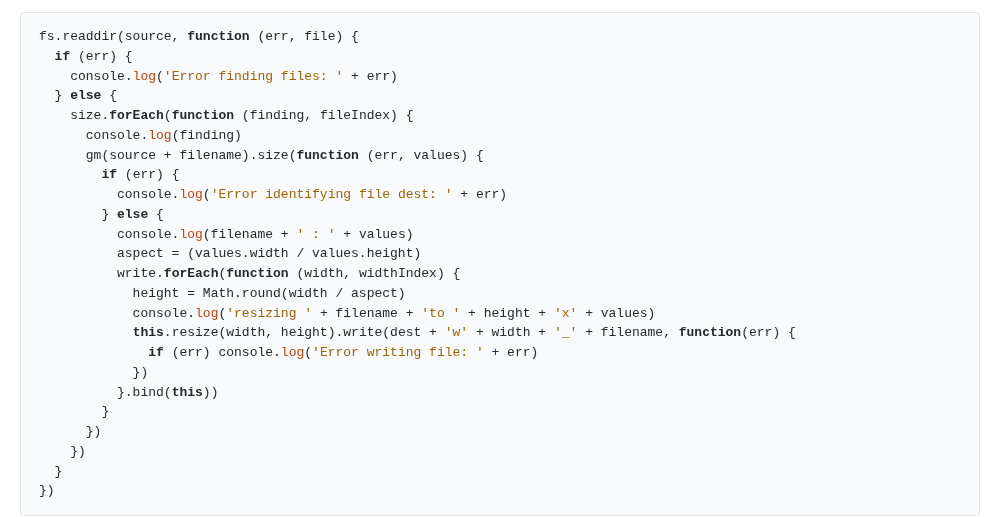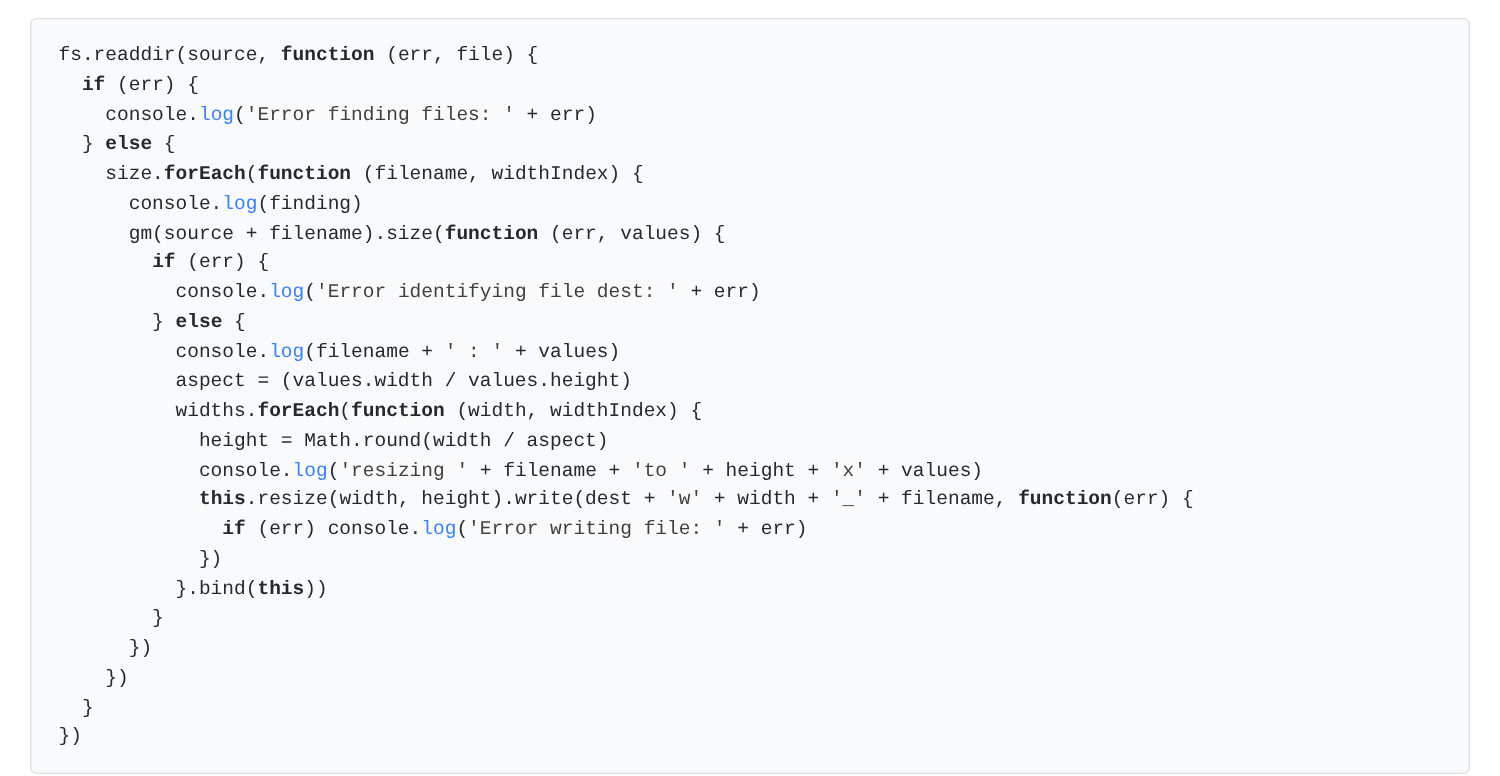--- a/index.html
+++ b/index.html
@@ -18,40 +18,40 @@
       overflow: auto;
     }
     pre {
       font-family: inherit;
       font-size: 13px;
       line-height: 1.52;
       white-space: pre;
       color: #24292e;
     }
     .kw { font-weight: 700; color: #24292e; text-align: right; }
-    .fn { color: #3b82f6; }
-    .str { color: #404040; }
+    .fn { color: #c2410c; }
+    .str { color: #a16207; }
   </style>
 </head>
 <body>
 
 <div class="code-block">
   <pre id="code-pre"><span><span>fs.readdir(source, </span><span class="kw">function</span><span> (err, file) {</span></span>
 <span><span>  </span><span class="kw">if</span><span> (err) {</span></span>
 <span><span>    console.</span><span class="fn">log</span><span>(</span><span class="str">'Error finding files: '</span><span> + err)</span></span>
 <span><span>  } </span><span class="kw">else</span><span> {</span></span>
-<span><span>    size.</span><span class="kw">forEach</span><span>(</span><span class="kw">function</span><span> (filename, widthIndex) {</span></span>
+<span><span>    size.</span><span class="kw">forEach</span><span>(</span><span class="kw">function</span><span> (finding, fileIndex) {</span></span>
 <span><span>      console.</span><span class="fn">log</span><span>(finding)</span></span>
 <span><span>      gm(source + filename).size(</span><span class="kw">function</span><span> (err, values) {</span></span>
 <span><span>        </span><span class="kw">if</span><span> (err) {</span></span>
 <span><span>          console.</span><span class="fn">log</span><span>(</span><span class="str">'Error identifying file dest: '</span><span> + err)</span></span>
 <span><span>        } </span><span class="kw">else</span><span> {</span></span>
 <span><span>          console.</span><span class="fn">log</span><span>(filename + </span><span class="str">' : '</span><span> + values)</span></span>
 <span><span>          aspect = (values.width / values.height)</span></span>
-<span><span>          widths.</span><span class="kw">forEach</span><span>(</span><span class="kw">function</span><span> (width, widthIndex) {</span></span>
+<span><span>          write.</span><span class="kw">forEach</span><span>(</span><span class="kw">function</span><span> (width, widthIndex) {</span></span>
 <span><span>            height = Math.round(width / aspect)</span></span>
 <span><span>            console.</span><span class="fn">log</span><span>(</span><span class="str">'resizing '</span><span> + filename + </span><span class="str">'to '</span><span> + height + </span><span class="str">'x'</span><span> + values)</span></span>
 <span><span>            </span><span class="kw">this</span><span>.resize(width, height).write(dest + </span><span class="str">'w'</span><span> + width + </span><span class="str">'_'</span><span> + filename, </span><span class="kw">function</span><span>(err) {</span></span>
 <span><span>              </span><span class="kw">if</span><span> (err) console.</span><span class="fn">log</span><span>(</span><span class="str">'Error writing file: '</span><span> + err)</span></span>
 <span><span>            })</span></span>
 <span><span>          }.bind(</span><span class="kw">this</span><span>))</span></span>
 <span><span>        }</span></span>
 <span><span>      })</span></span>
 <span><span>    })</span></span>
 <span><span>  }</span></span>

